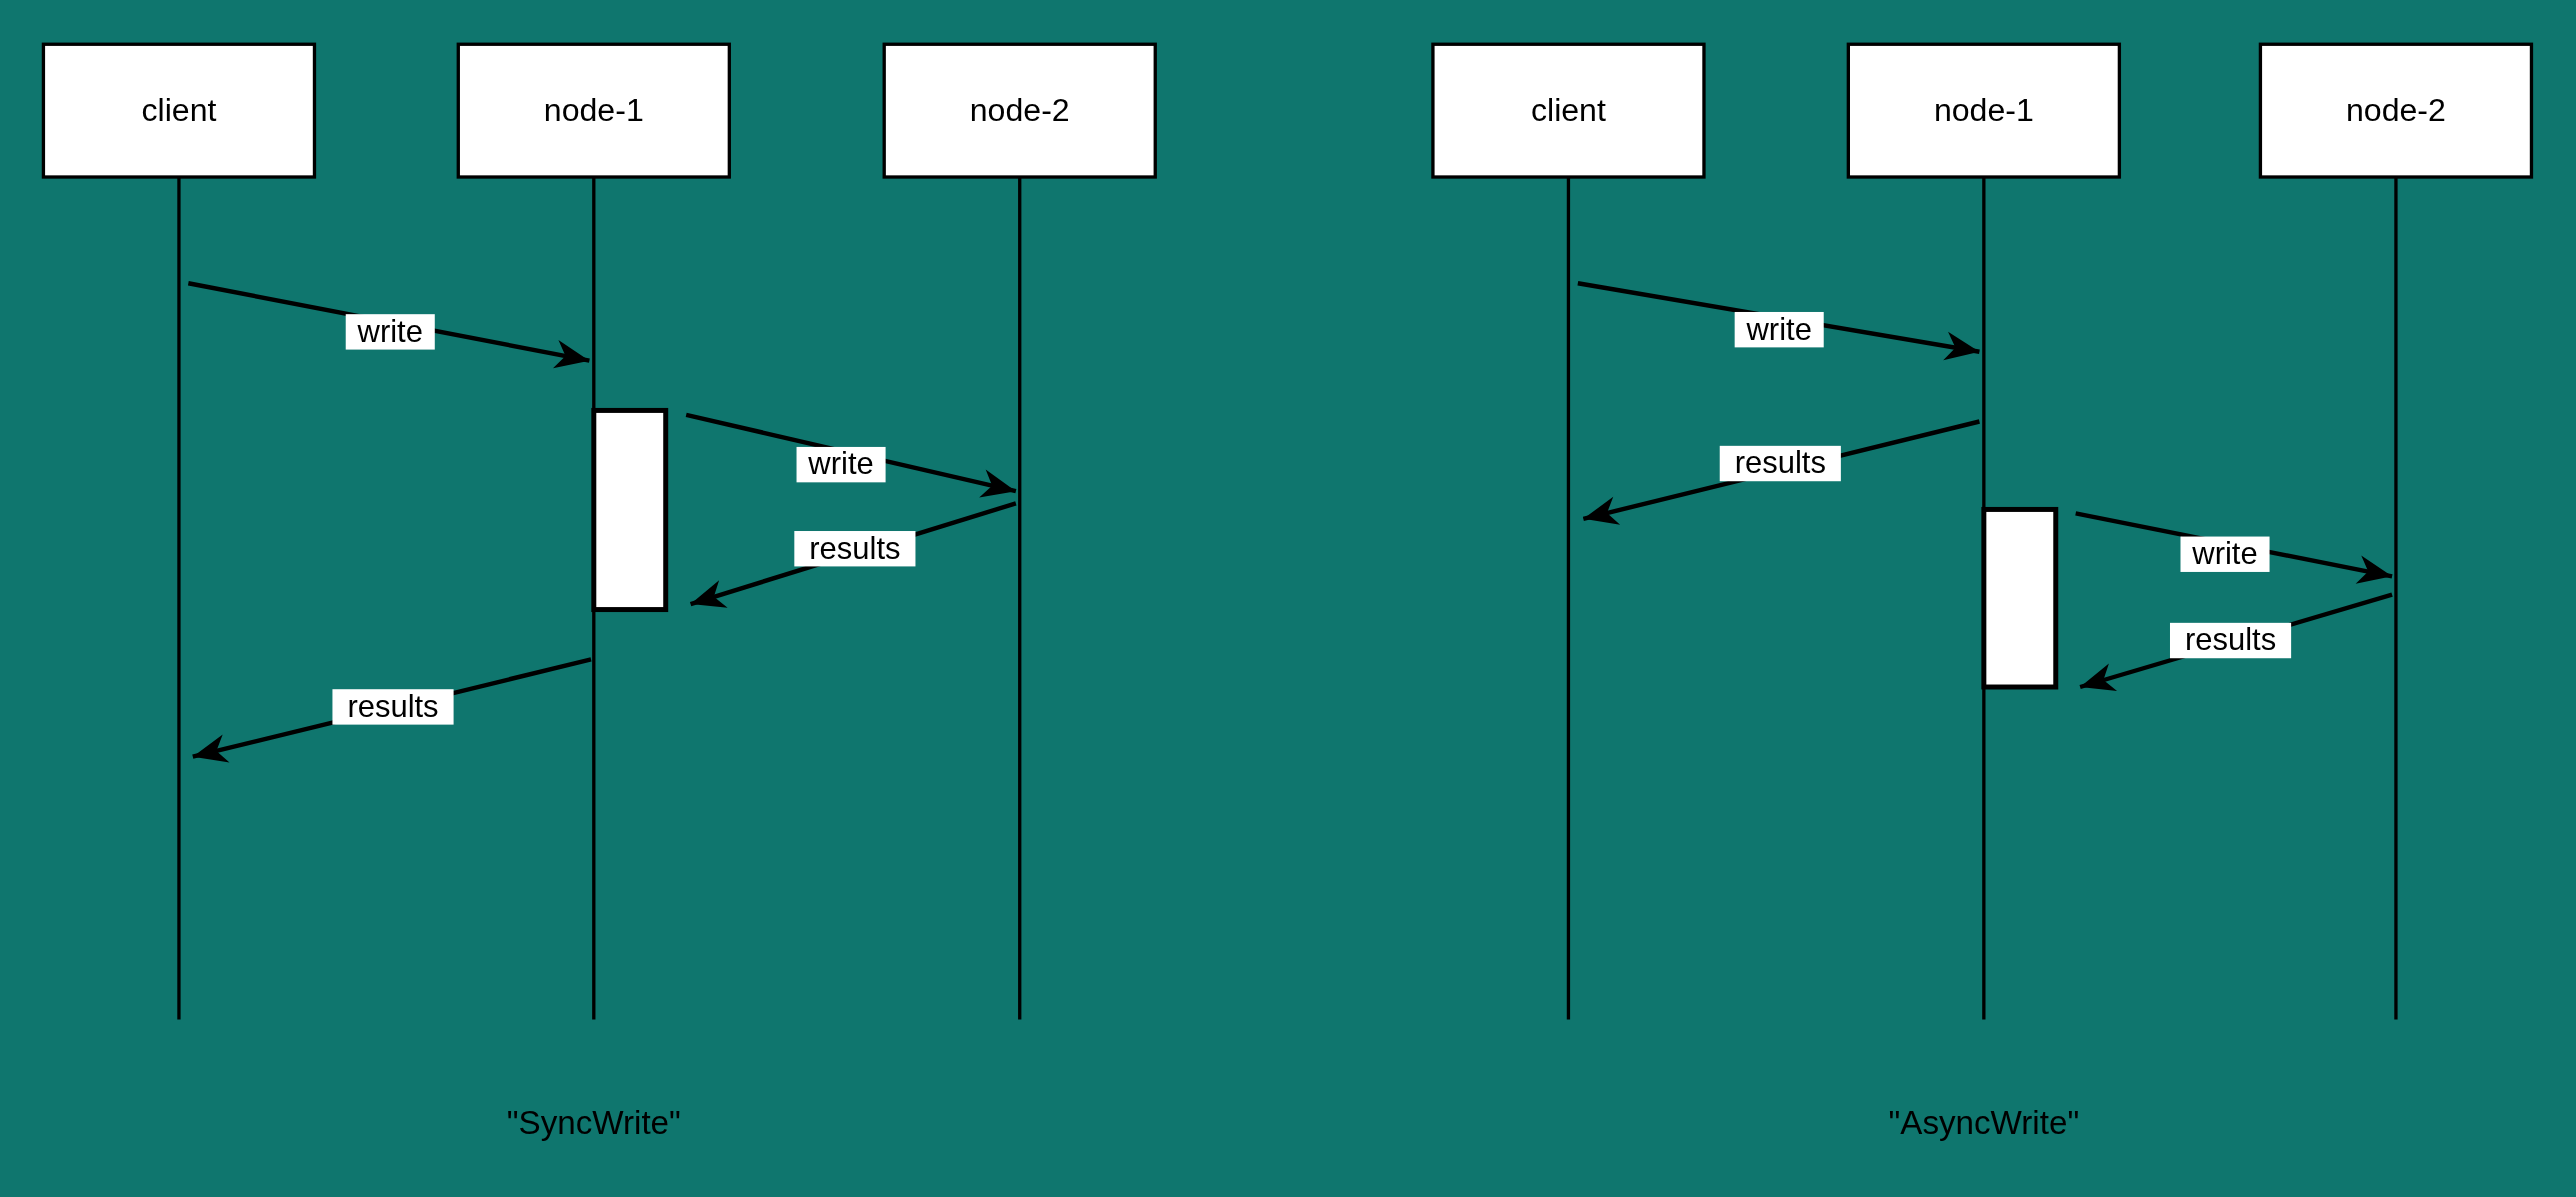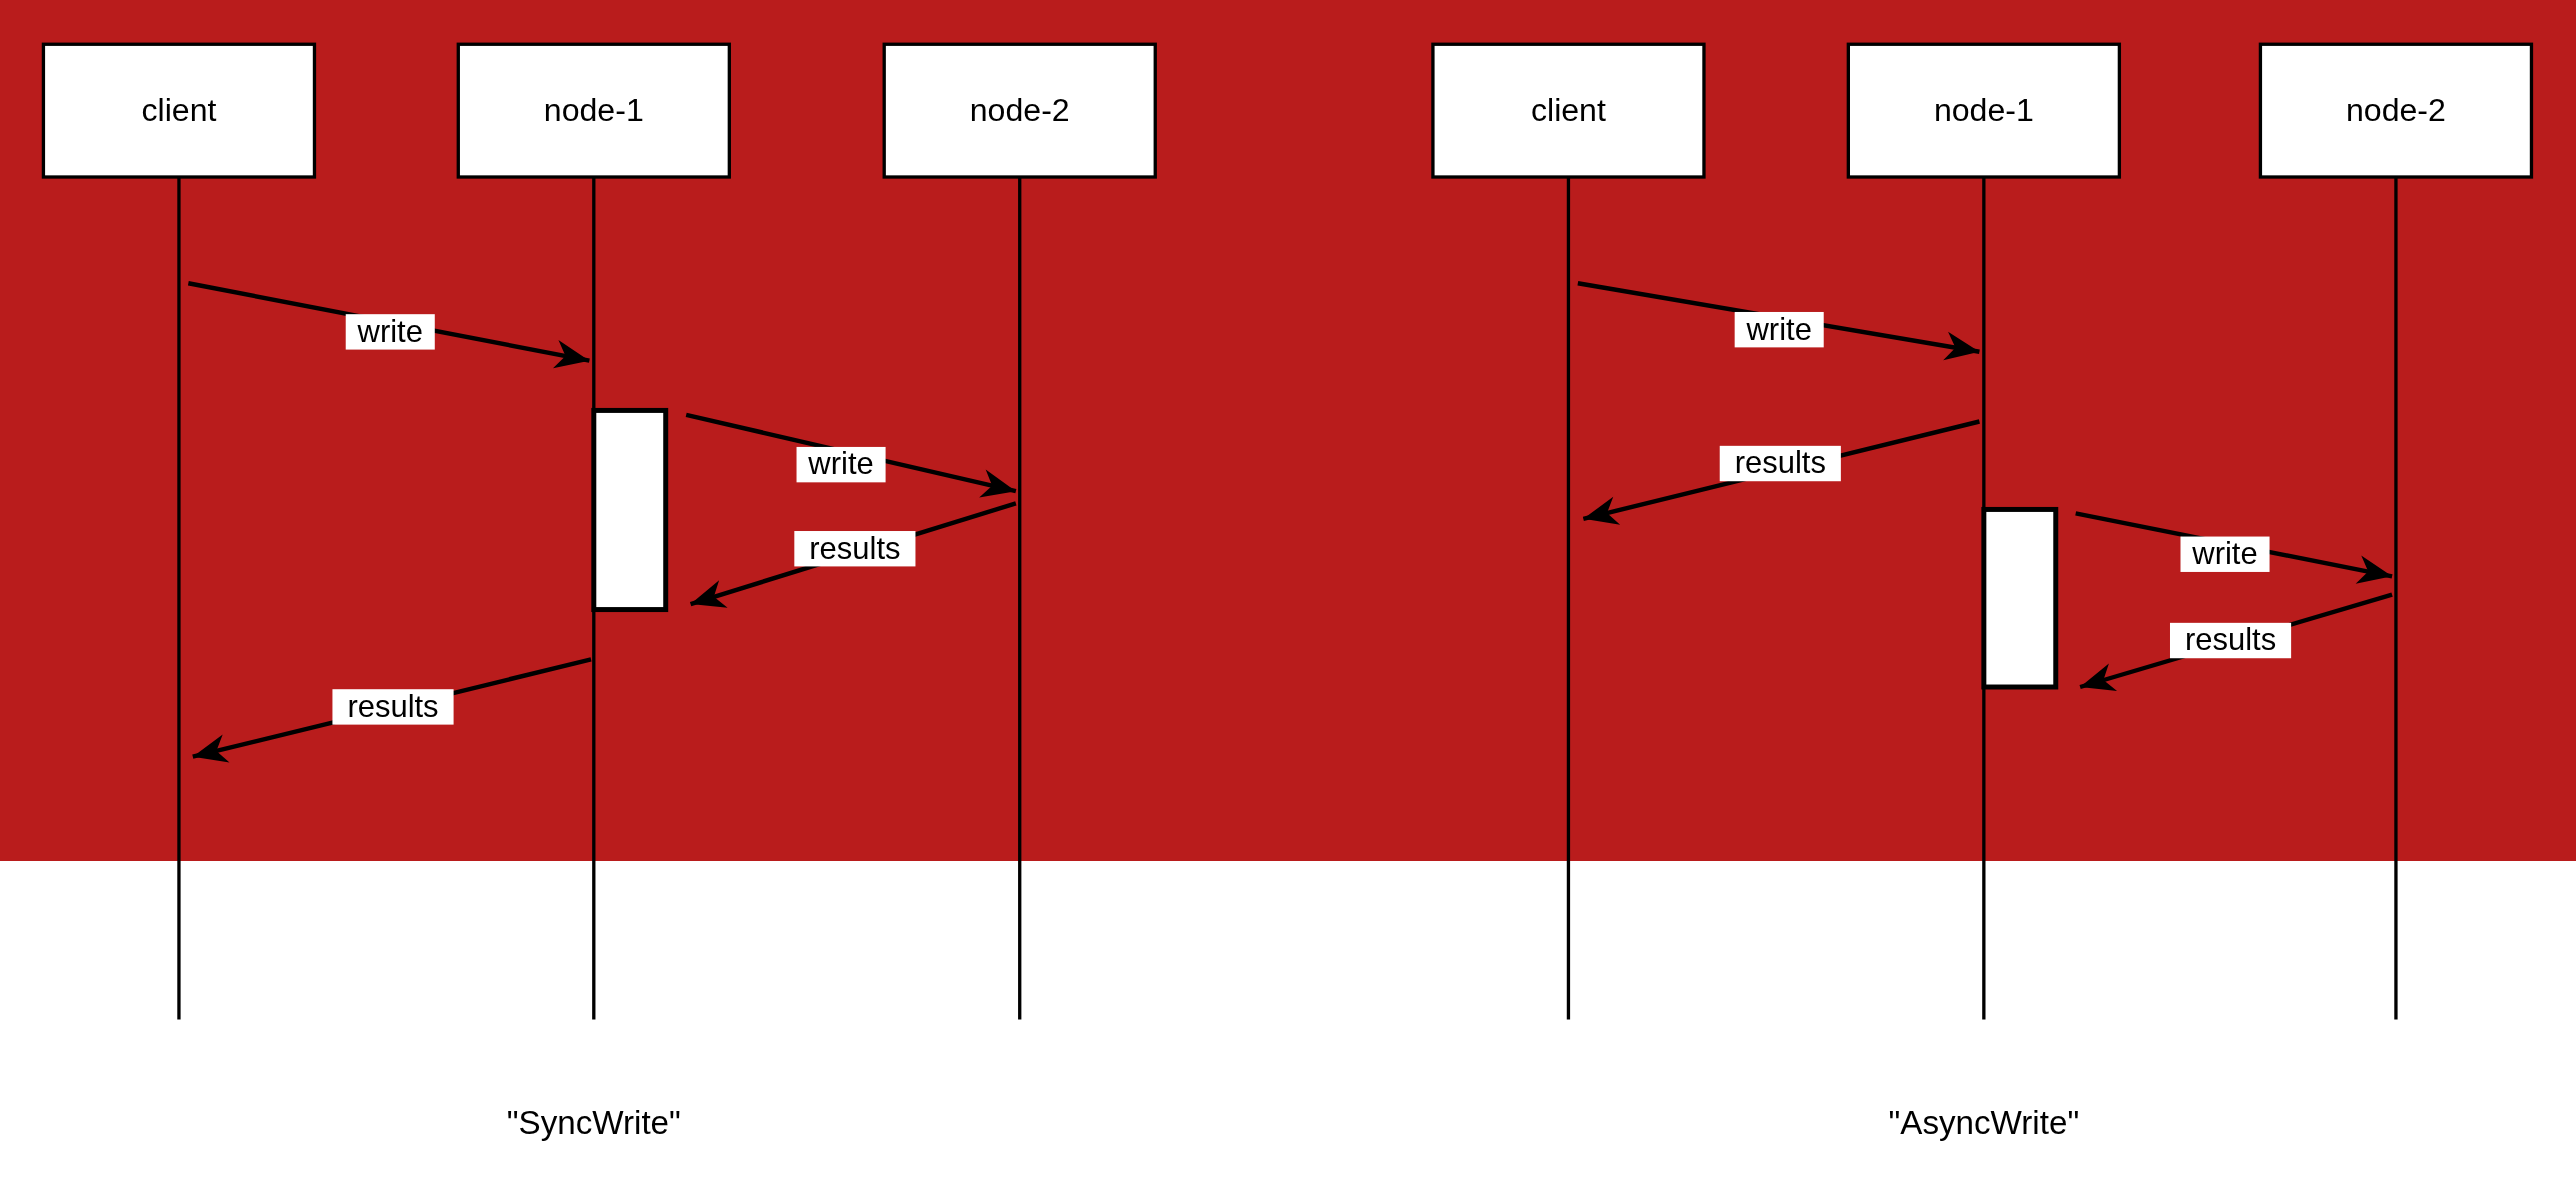--- a/index.html
+++ b/index.html
@@ -9,22 +9,22 @@
   }
   body {
     width: 2576px;
     height: 1197px;
     overflow: hidden;
     font-family: "Liberation Sans", sans-serif;
   }
   #stage {
     position: relative;
     width: 2576px;
-    height: 861px;
-    background: #b91c1c;
+    height: 1197px;
+    background: #0f766e;
   }
   svg.diagram {
     display: block;
     position: absolute;
     top: 0;
     left: 0;
     width: 2576px;
     height: 1197px;
   }
   .lifeline-box {

